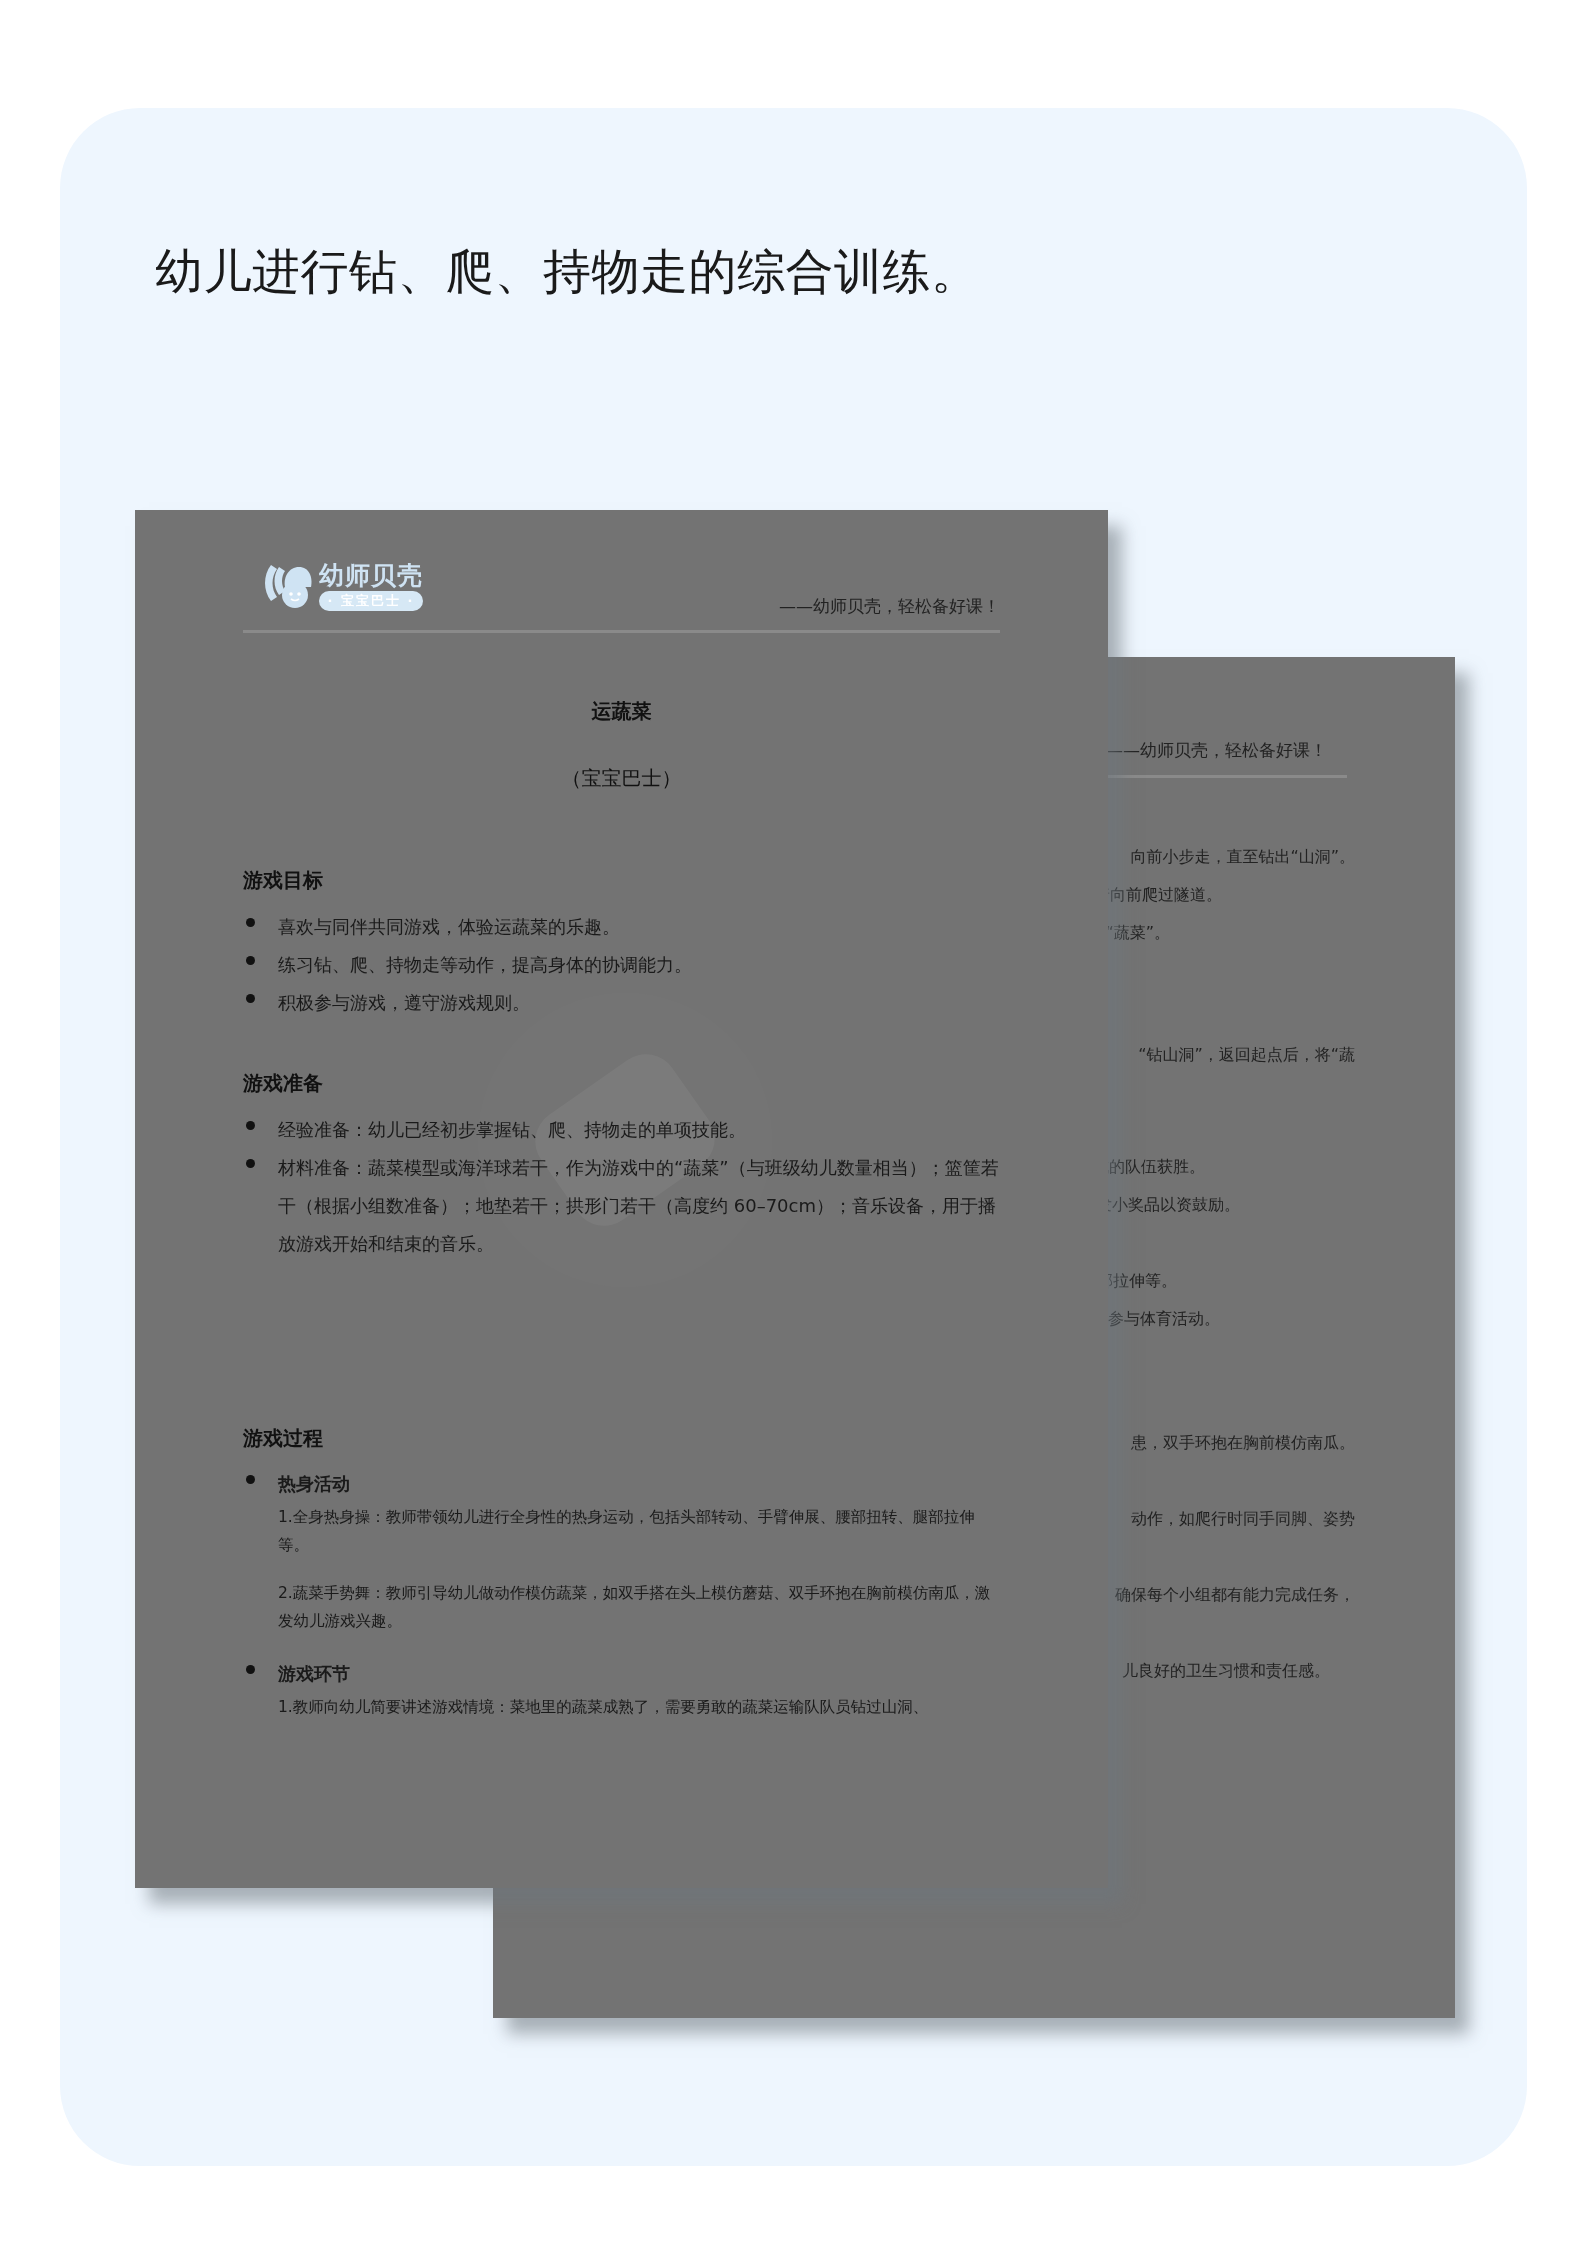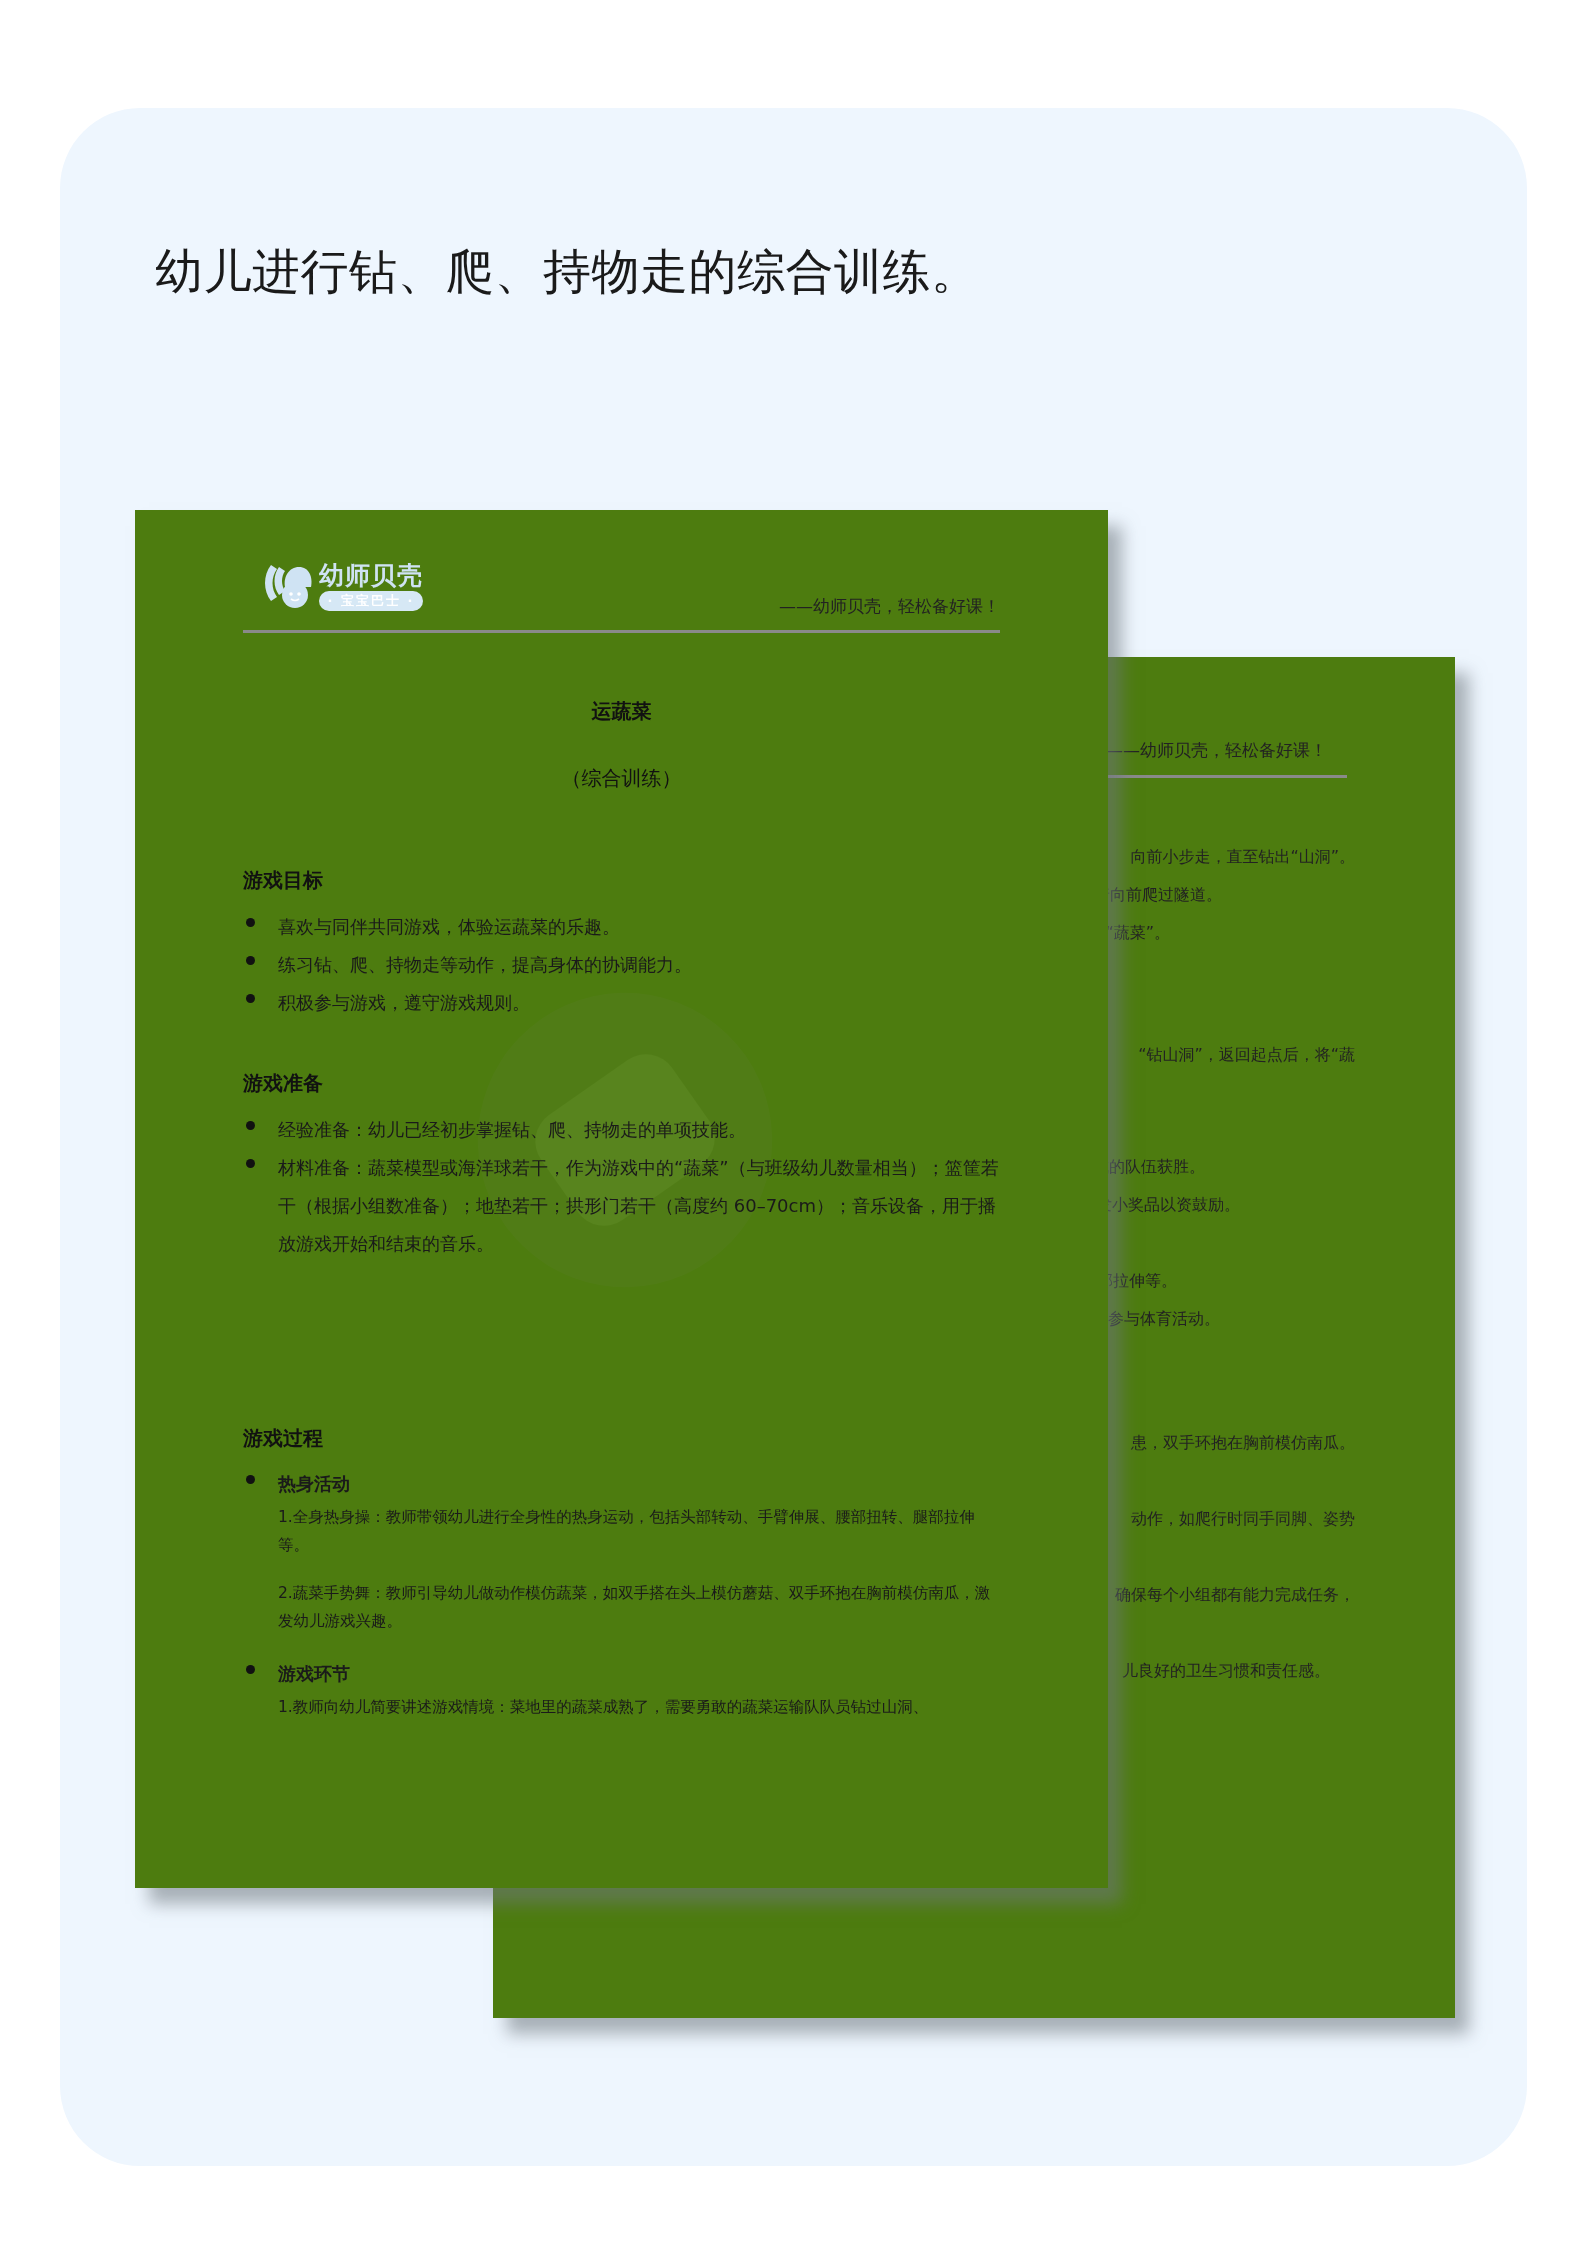--- a/index.html
+++ b/index.html
@@ -31,21 +31,21 @@
     width: 1300px;
     font-size: 48px;
     line-height: 78px;
     color: #1a1a1a;
     letter-spacing: 0.5px;
   }
   .headline div { white-space: nowrap; }
 
   .page {
     position: absolute;
-    background: #4d7c0f;
+    background: #737373;
     box-shadow: 14px 16px 16px rgba(110,118,125,0.55);
     overflow: hidden;
   }
   .page.back {
     left: 493px;
     top: 657px;
     width: 962px;
     height: 1361px;
   }
   .page.front {
@@ -243,21 +243,21 @@
   </div>
   <div class="hdr-text">——幼师贝壳，轻松备好课！</div>
   <div class="hdr-line"></div>
 
   <svg class="watermark" viewBox="0 0 100 100">
     <circle cx="50" cy="50" r="46" fill="#888"></circle>
     <rect x="25" y="30" width="50" height="40" rx="10" fill="#fff"></rect>
   </svg>
 
   <div class="doc-title">运蔬菜</div>
-  <div class="doc-subtitle">（综合训练）</div>
+  <div class="doc-subtitle">（宝宝巴士）</div>
 
   <div class="section-title" style="top:357px">游戏目标</div>
   <div class="bullet-row" style="top:398px">
     <span class="dot"></span>
     <div class="txt">喜欢与同伴共同游戏，体验运蔬菜的乐趣。</div>
   </div>
   <div class="bullet-row" style="top:436px">
     <span class="dot"></span>
     <div class="txt">练习钻、爬、持物走等动作，提高身体的协调能力。</div>
   </div>

